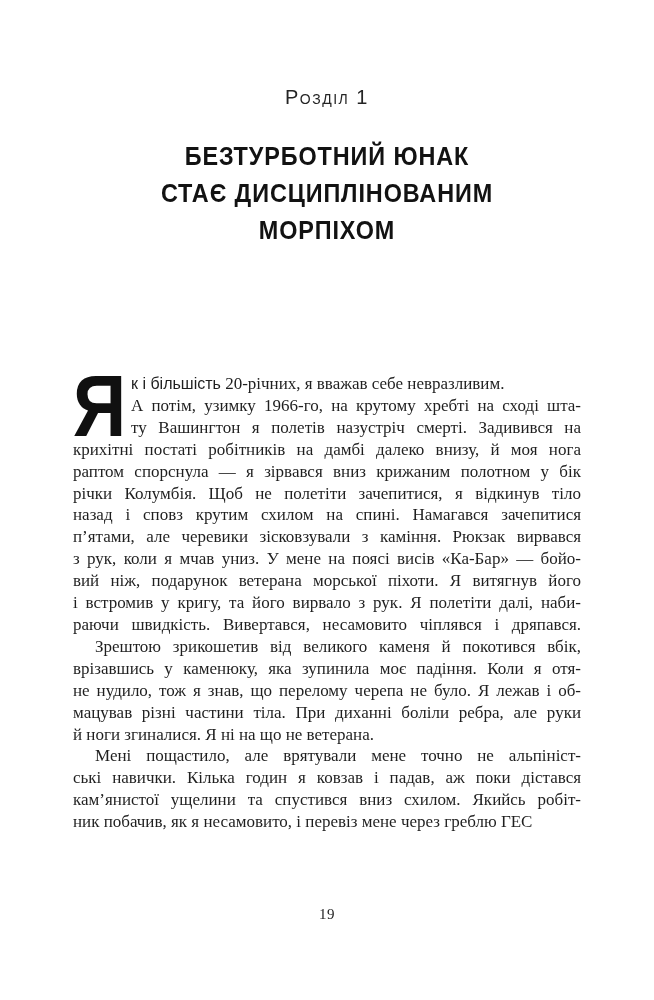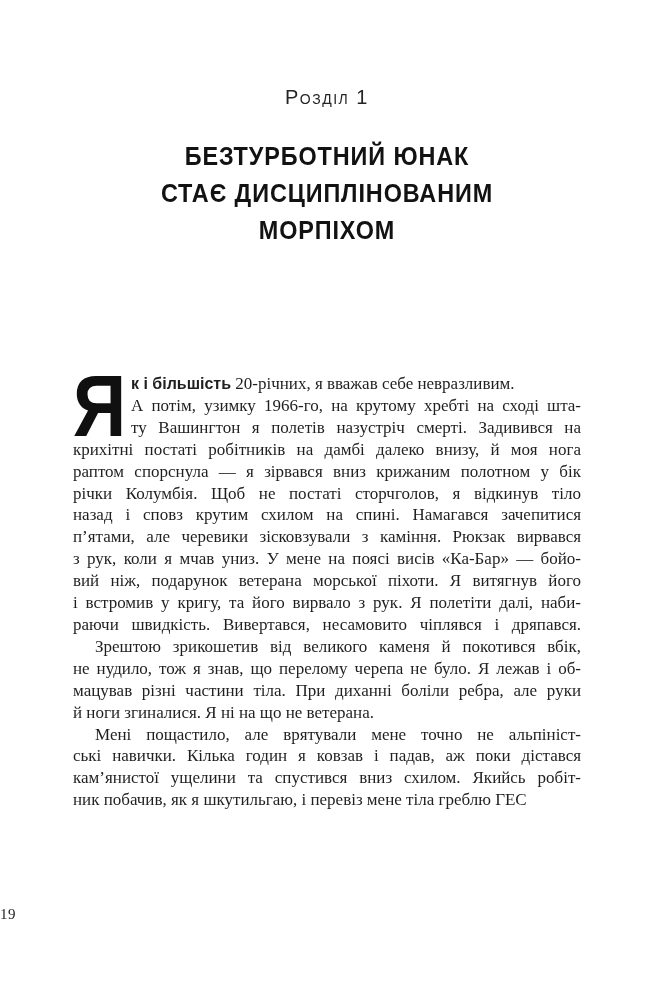--- a/index.html
+++ b/index.html
@@ -67,30 +67,30 @@
 
   .line {
     text-align: justify;
     text-align-last: justify;
   }
   .line.nojust { text-align-last: left; }
   .line.indent { text-indent: 22px; }
 
   .lead {
     font-family: "Liberation Sans", "DejaVu Sans", sans-serif;
-    font-weight: 700;
+    font-weight: 400;
     font-size: 16px;
   }
 
   .page-number {
     position: absolute;
     top: 906px;
     left: 0;
     width: 100%;
-    text-align: left;
+    text-align: center;
     font-size: 15px;
     letter-spacing: 0.5px;
     color: #242424;
   }
 </style>
 </head>
 <body>
 
 <div class="page">
 
@@ -106,38 +106,39 @@
     <div class="dropcap-box">
       <span class="dropcap-glyph">Я</span>
     </div>
     <div id="paragraphs">
         <div>
           <div class="line nojust"><span class="lead">к і більшість</span> 20-річних, я вважав себе невразливим.</div>
           <div class="line">А потім, узимку 1966-го, на крутому хребті на сході шта-</div>
           <div class="line">ту Вашингтон я полетів назустріч смерті. Задивився на</div>
           <div class="line">крихітні постаті робітників на дамбі далеко внизу, й моя нога</div>
           <div class="line">раптом спорснула — я зірвався вниз крижаним полотном у бік</div>
-          <div class="line">річки Колумбія. Щоб не постаті сторчголов, я відкинув тіло</div>
+          <div class="line">річки Колумбія. Щоб не полетіти зачепитися, я відкинув тіло</div>
           <div class="line">назад і сповз крутим схилом на спині. Намагався зачепитися</div>
           <div class="line">п’ятами, але черевики зісковзували з каміння. Рюкзак вирвався</div>
           <div class="line">з рук, коли я мчав униз. У мене на поясі висів «Ка-Бар» — бойо-</div>
           <div class="line">вий ніж, подарунок ветерана морської піхоти. Я витягнув його</div>
           <div class="line">і встромив у кригу, та його вирвало з рук. Я полетіти далі, наби-</div>
           <div class="line">раючи швидкість. Вивертався, несамовито чіплявся і дряпався.</div>
         </div>
         <div>
           <div class="line indent">Зрештою зрикошетив від великого каменя й покотився вбік,</div>
+          <div class="line">врізавшись у каменюку, яка зупинила моє падіння. Коли я отя-</div>
           <div class="line">не нудило, тож я знав, що перелому черепа не було. Я лежав і об-</div>
           <div class="line">мацував різні частини тіла. При диханні боліли ребра, але руки</div>
           <div class="line nojust">й ноги згиналися. Я ні на що не ветерана.</div>
         </div>
         <div>
           <div class="line indent">Мені пощастило, але врятували мене точно не альпініст-</div>
           <div class="line">ські навички. Кілька годин я ковзав і падав, аж поки дістався</div>
           <div class="line">кам’янистої ущелини та спустився вниз схилом. Якийсь робіт-</div>
-          <div class="line nojust">ник побачив, як я шкутильгаю, і перевіз мене тіла греблю ГЕС</div>
+          <div class="line nojust">ник побачив, як я несамовито, і перевіз мене через греблю ГЕС</div>
         </div>
       </div>
   </div>
 
   <div class="page-number">19</div>
 
 </div>
 
 </body></html>

